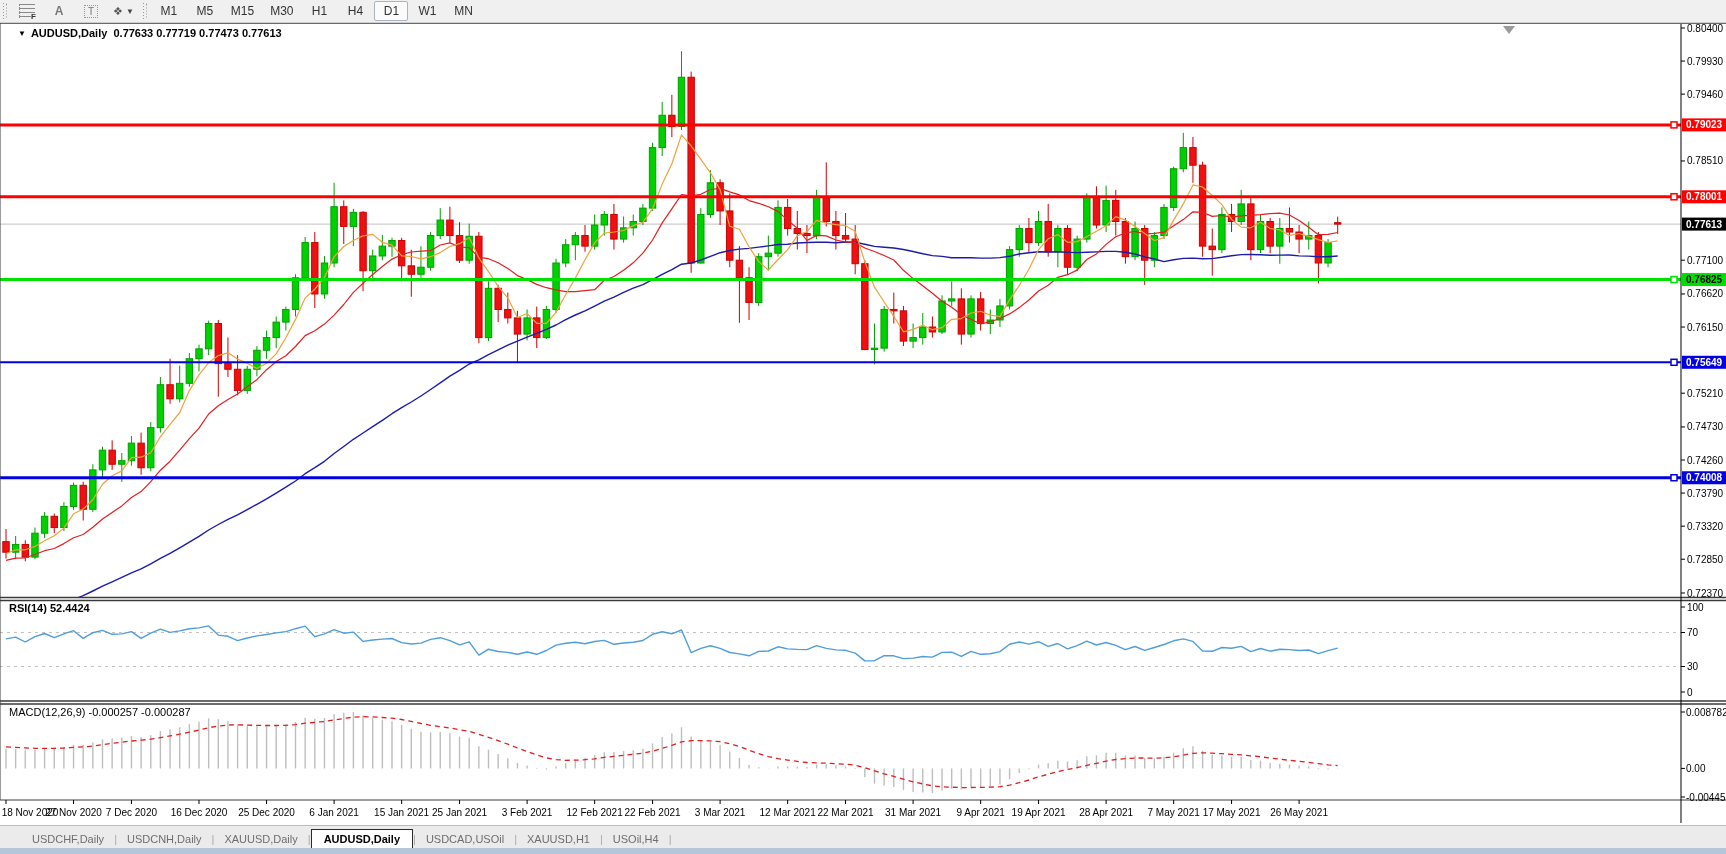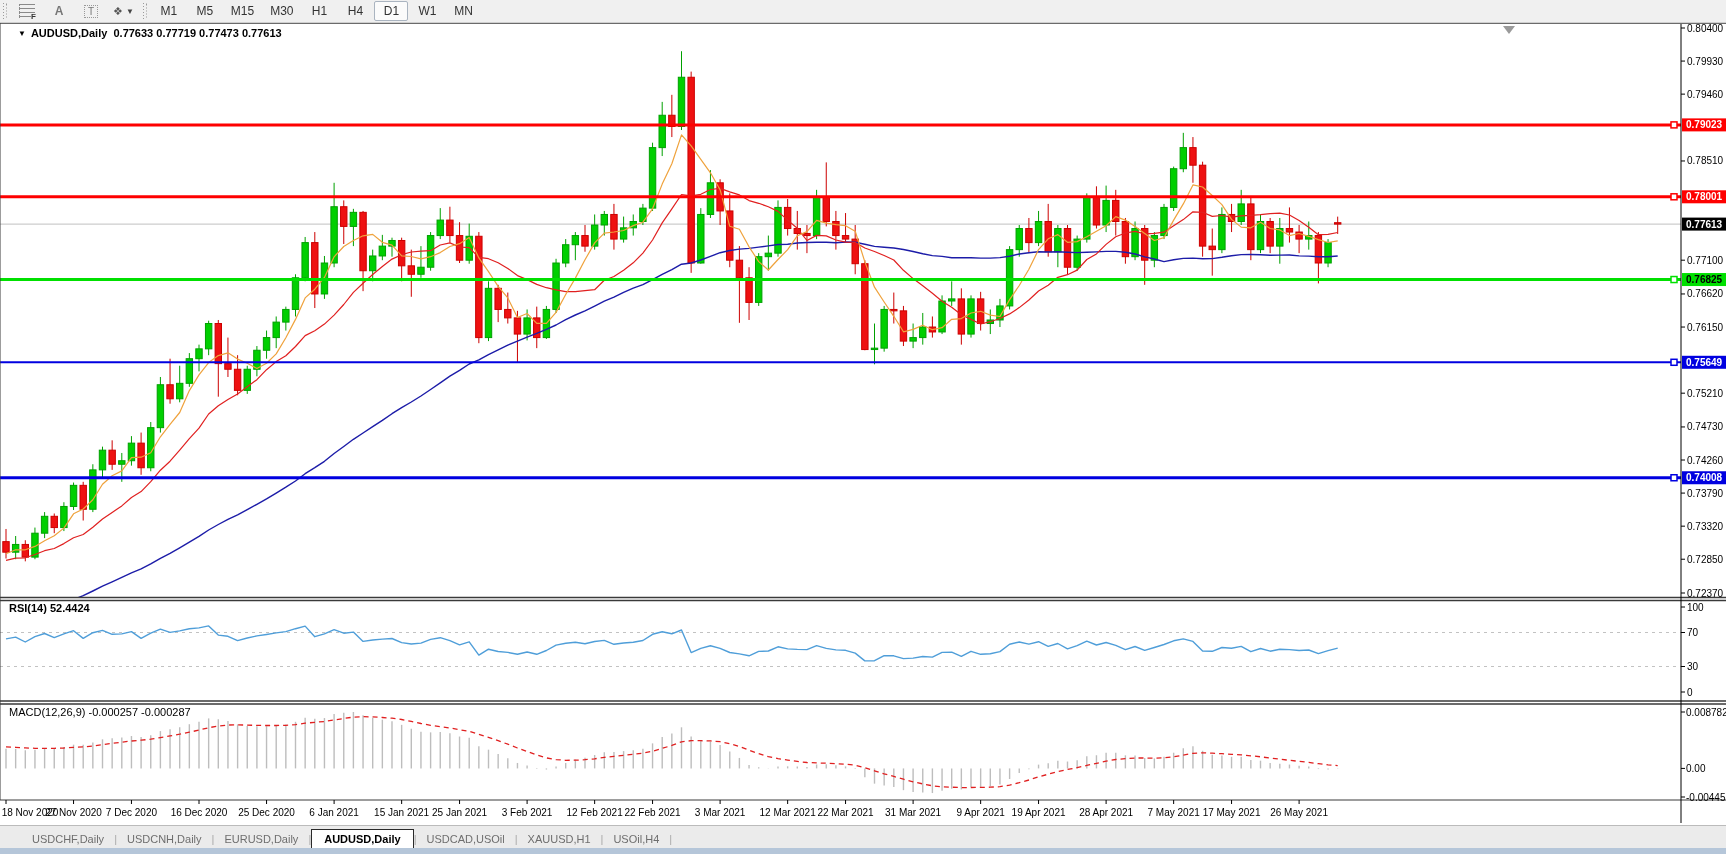--- a/index.html
+++ b/index.html
@@ -649,21 +649,21 @@
   </div>
   <div class="overlay" id="rsi-label">RSI(14) 52.4424</div>
   <div class="overlay" id="macd-label">MACD(12,26,9) -0.000257 -0.000287</div>
 
   <div id="tabbar">
       <span style="width: 22px;"></span>
       <div class="tab">USDCHF,Daily</div>
       <span class="tabsep">|</span>
       <div class="tab">USDCNH,Daily</div>
       <span class="tabsep">|</span>
-      <div class="tab">EURUSD,Daily</div>
+      <div class="tab">XAUUSD,Daily</div>
       <span class="tabsep">|</span>
       <div class="tab active">AUDUSD,Daily</div>
       <span class="tabsep">|</span>
       <div class="tab">USDCAD,USOil</div>
       <span class="tabsep">|</span>
       <div class="tab">XAUUSD,H1</div>
       <span class="tabsep">|</span>
       <div class="tab">USOil,H4</div>
       <span class="tabsep">|</span>
     </div>

